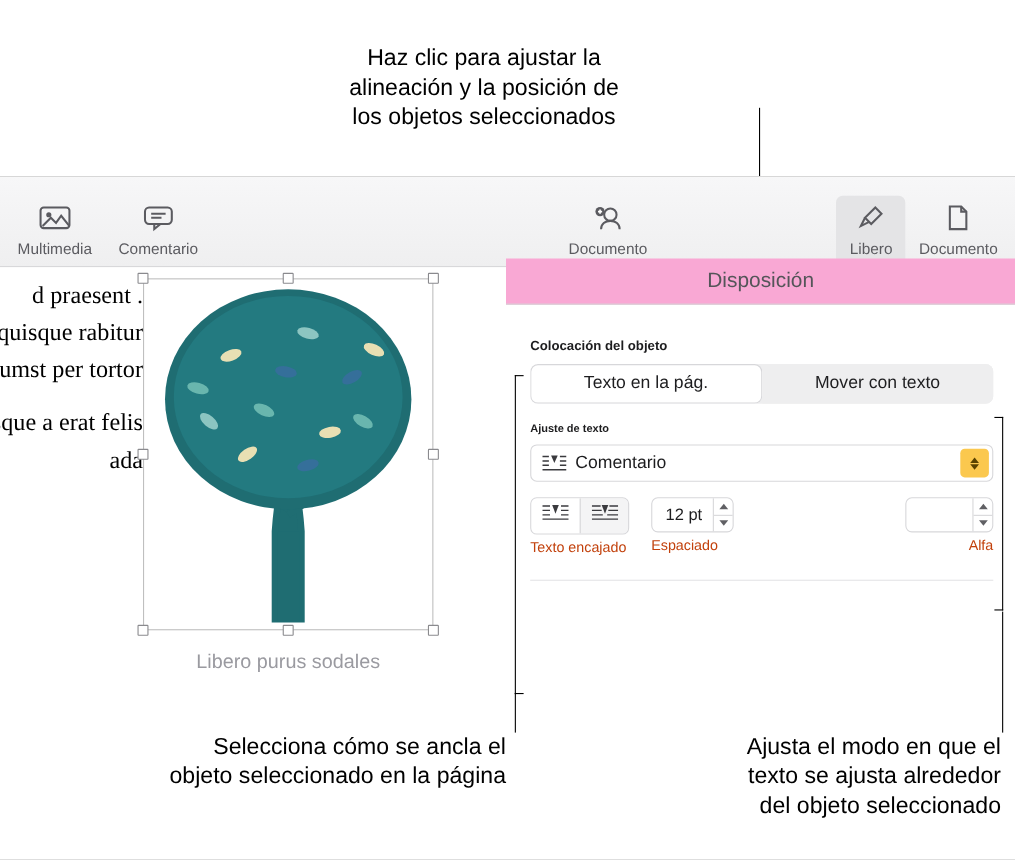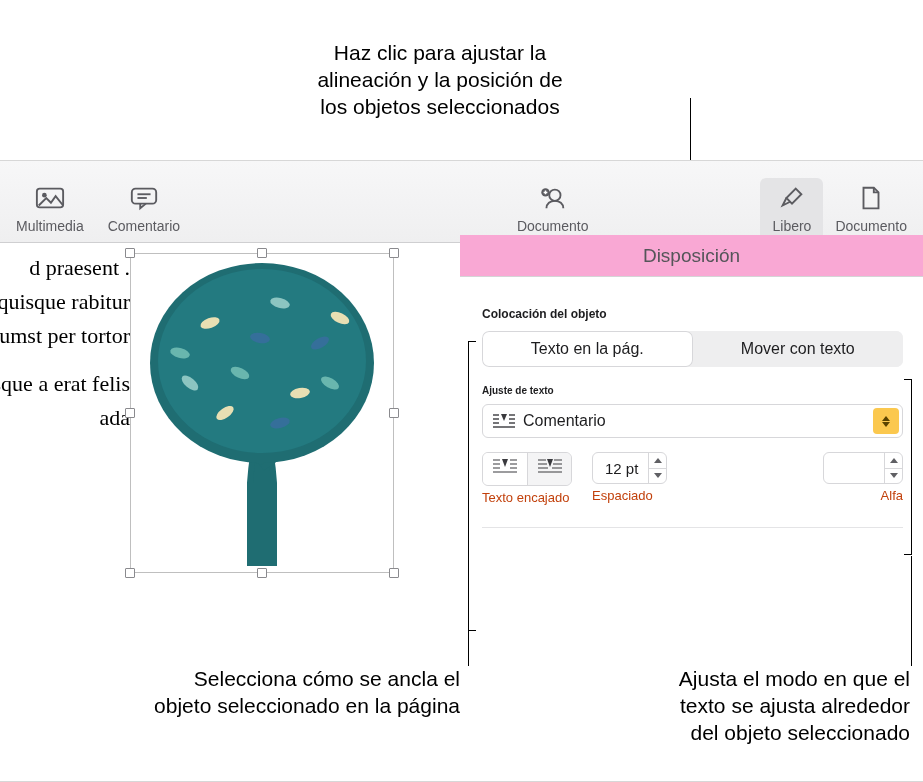--- a/index.html
+++ b/index.html
@@ -379,20 +379,23 @@
       <div class="handle h-tl"></div>
       <div class="handle h-tm"></div>
       <div class="handle h-tr"></div>
       <div class="handle h-ml"></div>
       <div class="handle h-mr"></div>
       <div class="handle h-bl"></div>
       <div class="handle h-bm"></div>
       <div class="handle h-br"></div>
     </div>
 
+    <div class="caption">
+      <span>Libero purus sodales</span>
+    </div>
   </div>
 
   <div class="inspector">
 
     <div class="section-title">Colocación del objeto</div>
 
     <div class="seg">
       <div class="seg-btn on">
         <span>Texto en la pág.</span>
       </div>

